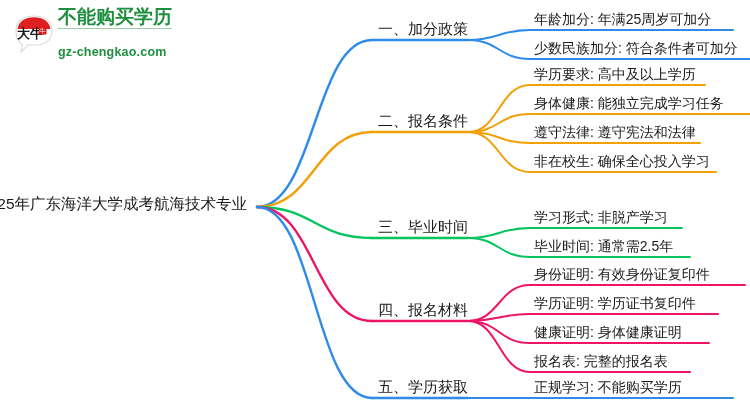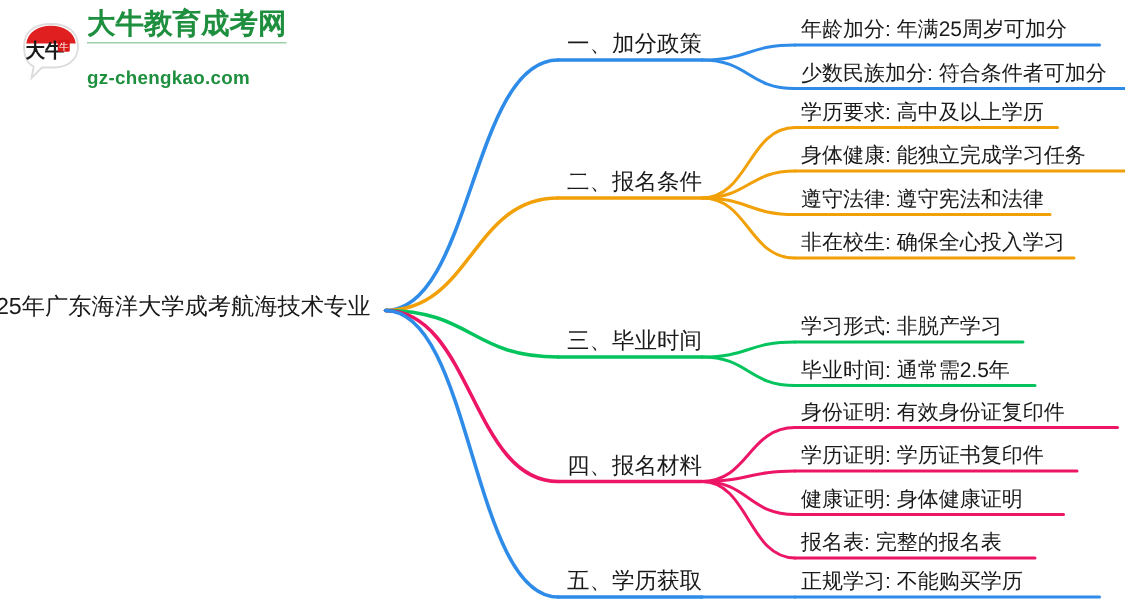--- a/index.html
+++ b/index.html
@@ -98,21 +98,21 @@
 
       <path d="M7.5 20 C8.5 12.5 15 8.2 24 8.2 C33 8.2 39.5 12.5 40.5 20 Z" fill="#e02020"></path>
 
       <text x="20" y="29" text-anchor="middle" font-family="'DejaVu Serif','Liberation Serif',serif" font-size="13" font-weight="bold" fill="#1a1a1a">大牛</text>
 
       <rect x="28.5" y="17.5" width="8" height="8" rx="1" fill="#d81616"></rect>
       <text x="32.5" y="24" text-anchor="middle" font-family="'DejaVu Serif','Liberation Serif',serif" font-size="6.5" fill="#ffffff">牛</text>
     </svg>
   </div>
   <div id="logo-text">
-    <div id="logo-title">大牛教育成考网</div>
+    <div id="logo-title">不能购买学历</div>
     <div id="logo-rule"></div>
     <div id="logo-url">gz-chengkao.com</div>
   </div>
 </div>
 
 <svg id="map" viewBox="0 0 750 410">
   <g id="links">
       <path d="M257,207 C314.5,207 314.5,40 372,40" class="link" stroke="#2E8BE8" stroke-width="2.4"></path>
       <path d="M372,40 L468,40" class="link" stroke="#2E8BE8" stroke-width="2.4"></path>
       <path d="M468,40 C499,40 499,30 530,30" class="link" stroke="#2E8BE8" stroke-width="2"></path>

